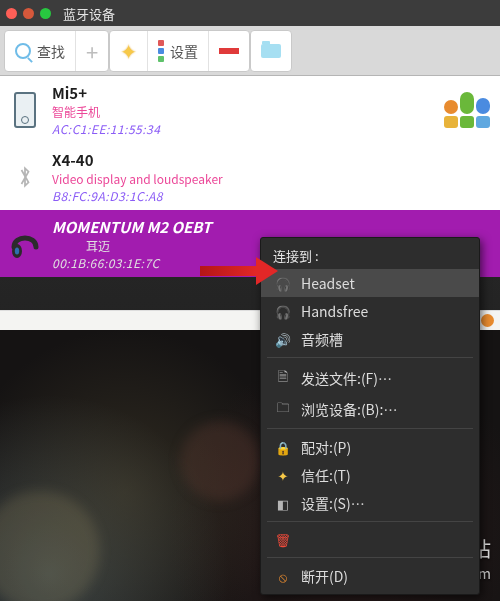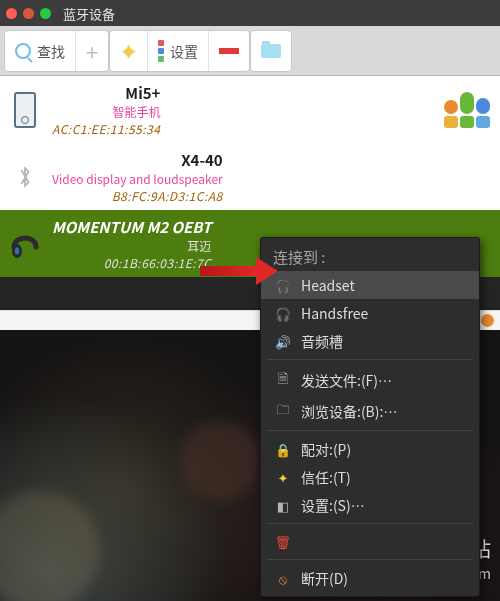--- a/index.html
+++ b/index.html
@@ -65,21 +65,21 @@
     border-top:6px solid transparent;border-bottom:6px solid transparent;
     filter: drop-shadow(0 1px 0 #aaa);
   }
   .folder{
     width:20px;height:14px;background:#a6dff2;border-radius:2px;position:relative;
   }
   .folder::before{content:"";position:absolute;top:-3px;left:1px;width:8px;height:3px;
     background:#a6dff2;border-radius:1px 1px 0 0;}
 
   
-  .devlist { background:#fff;text-align:right; }
+  .devlist { background:#fff; }
   .dev {
     display:flex; align-items:center; gap:10px;
     padding:6px 8px; position:relative;
   }
   .dev .icon {
     width:34px;height:40px;display:flex;align-items:center;justify-content:center;
     color:#888;
   }
   .phoneicon{
     width:22px;height:36px;border:2px solid #5a7280;border-radius:3px;position:relative;
@@ -89,23 +89,23 @@
     width:6px;height:6px;border:1px solid #5a7280;border-radius:50%;}
   .bticon svg{width:20px;height:28px;}
   .headphoneicon{
     width:30px;height:34px;
     display:flex;align-items:center;justify-content:center;
   }
   .headphoneicon svg{width:30px;height:34px;}
   .dev .txt{display:flex;flex-direction:column;}
   .dev .name{font-size:15px;font-weight:bold;color:#1e1e1e;}
   .dev .sub{font-size:12px;color:#ec4899;}
-  .dev .mac{font-size:12px;font-style:italic;color:#a16207;letter-spacing:0.5px;}
+  .dev .mac{font-size:12px;font-style:italic;color:#8b5cf6;letter-spacing:0.5px;}
   .dev.selected{
-    background:#4d7c0f;
+    background:#a21caf;
   }
   .dev.selected .name{color:#fff;font-style:italic;font-weight:bold;}
   .dev.selected .sub{color:#e0e0e0;margin-left:34px;}
   .dev.selected .mac{color:#e0e0e0;}
 
   .colordots{
     position:absolute; right:8px; top:50%; transform:translateY(-50%);
     width:48px;height:36px;
   }
   .colordots .pill{position:absolute;width:14px;height:20px;border-radius:7px;}
@@ -138,21 +138,21 @@
   .b3{width:60px;height:60px;background:rgba(60,50,45,0.35);left:280px;bottom:40px;}
 
   
   .ctxmenu{
     position:absolute; left:260px; top:237px; width:220px;
     background:#2d2d2d; border:1px solid #1a1a1a; border-radius:3px;
     box-shadow:2px 3px 10px rgba(0,0,0,0.6);
     padding:4px 0; z-index:100;
     font-size:14px; color:#ddd;
   }
-  .ctxhdr{padding:4px 12px;color:#a3a3a3;font-size:15px;}
+  .ctxhdr{padding:4px 12px;color:#e5e5e5;font-size:13px;}
   .ctxitem{
     display:flex;align-items:center;gap:10px;
     padding:4px 14px; cursor:pointer;
   }
   .ctxitem.hover{background:#4a4a4a;}
   .ctxitem .ci{width:16px;display:flex;justify-content:center;font-size:13px;color:#b5b5b5;}
   .ctxitem .gold{color:#f7c948;}
   .ctxitem .red{color:#f04a3a;}
   .ctxitem .orange{color:#e88b2f;}
   .ctxsep{height:1px;background:#444;margin:4px 6px;}

